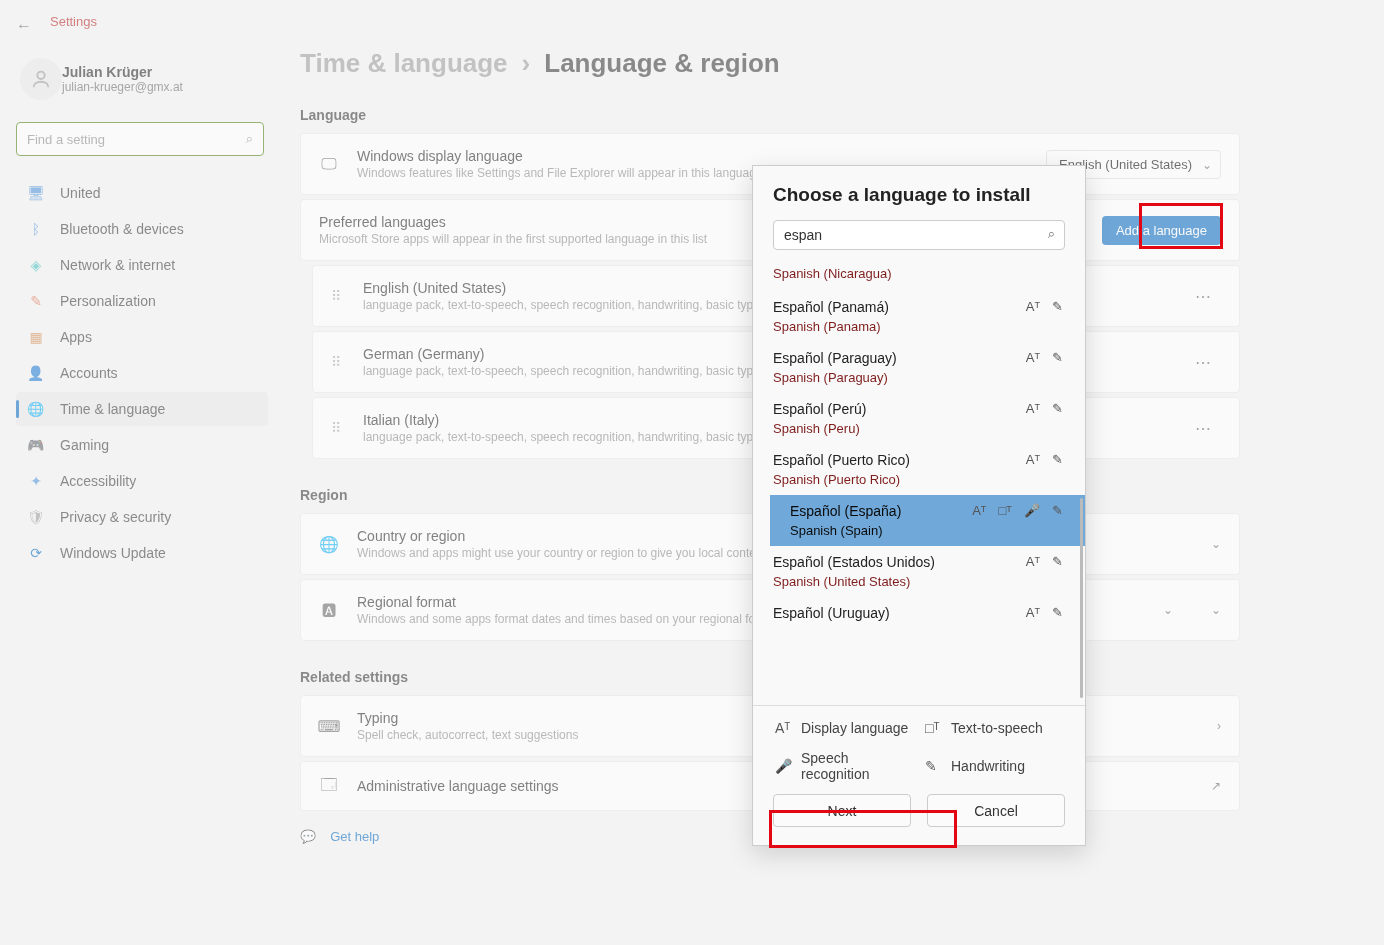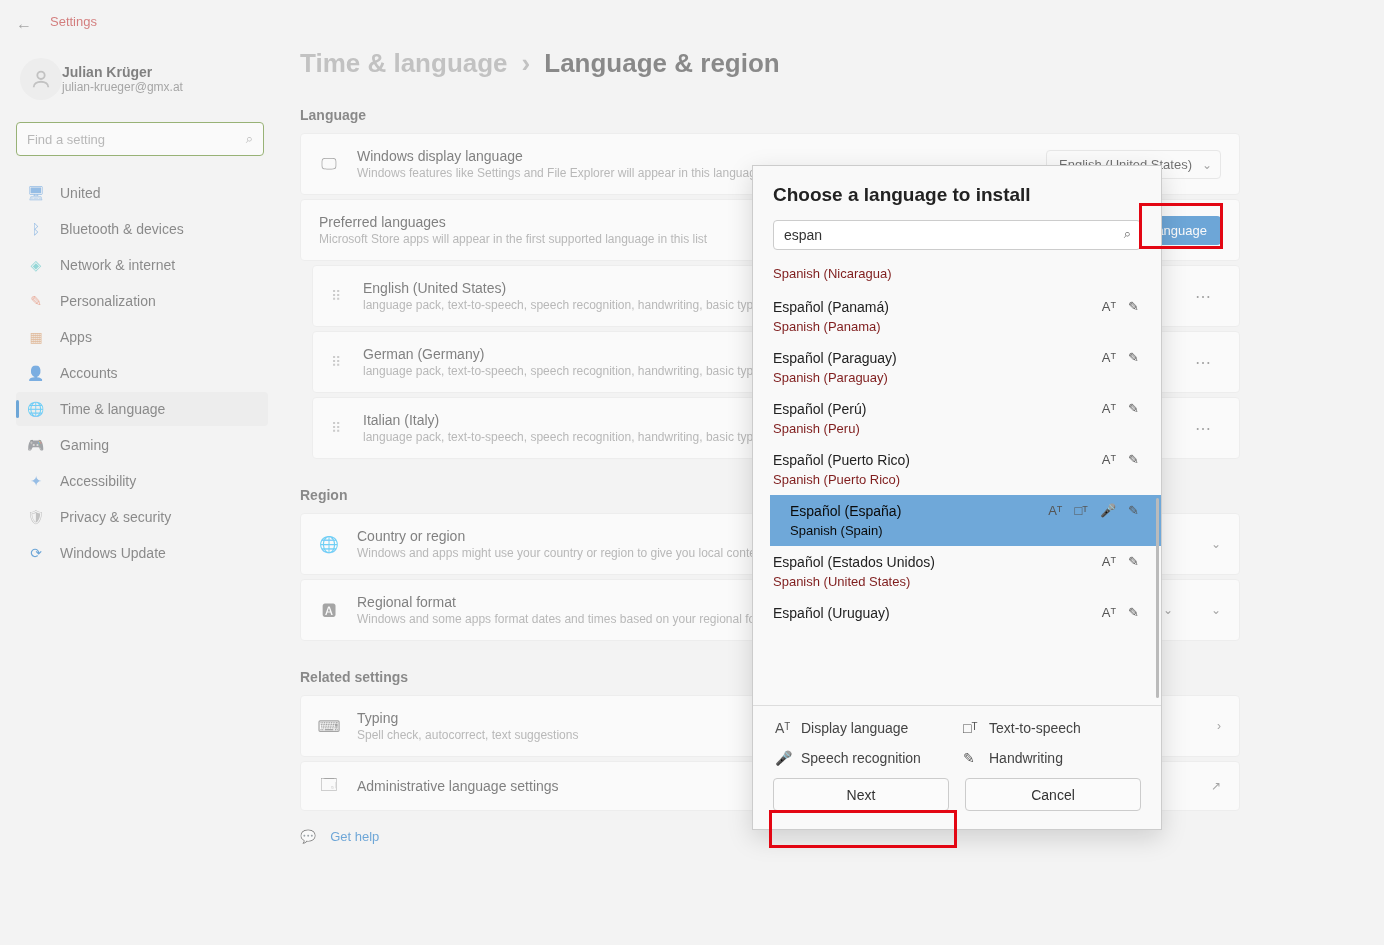--- a/index.html
+++ b/index.html
@@ -37,21 +37,21 @@
     .card-desc { font-size: 12px; color: #888; margin-top: 2px; }
     .select-pill { border: 1px solid #ddd; border-radius: 4px; padding: 6px 28px 6px 12px; font-size: 13px; position: relative; }
     .chevron { font-size: 12px; color: #666; }
     .more-btn { font-size: 16px; color: #666; padding: 4px 10px; }
     .drag-dots { width: 14px; color: #aaa; font-size: 14px; letter-spacing: 2px; }
     .add-lang-btn { background: #0067c0; color: #fff; padding: 7px 14px; border-radius: 4px; font-size: 13px; }
     .sub-card { margin-left: 12px; width: calc(100% - 12px); }
     .help-link { margin-top: 18px; display: flex; align-items: center; gap: 14px; color: #0067c0; font-size: 13px; }
     
     
-    .modal { position: absolute; top: 165px; left: 752px; width: 410px; background: #f9f9f9; border: 1px solid #ccc; box-shadow: 0 8px 24px rgba(0,0,0,0.15); z-index: 10; }
+    .modal { position: absolute; top: 165px; left: 752px; width: 334px; background: #f9f9f9; border: 1px solid #ccc; box-shadow: 0 8px 24px rgba(0,0,0,0.15); z-index: 10; }
     .modal-title { font-size: 19px; font-weight: 600; padding: 18px 20px 14px; color: #222; }
     .modal-search-wrap { padding: 0 20px 8px; }
     .modal-search { width: 100%; height: 30px; border: 1px solid #ccc; border-radius: 4px; padding: 0 30px 0 10px; font-size: 14px; color: #333; position: relative; }
     .modal-search-icon { position: absolute; right: 30px; top: 6px; font-size: 13px; color: #666; }
     .lang-list { height: 445px; overflow: hidden; position: relative; }
     .lang-item { padding: 8px 20px; display: flex; flex-direction: column; gap: 4px; position: relative; cursor: pointer; }
     .lang-item.selected { background: #6fa8d9; margin-left: 17px; }
     .lang-primary { font-size: 14px; color: #222; }
     .lang-secondary { font-size: 13px; color: #7f1d1d; }
     .lang-icons { position: absolute; right: 22px; top: 8px; display: flex; gap: 12px; font-size: 13px; color: #555; }

